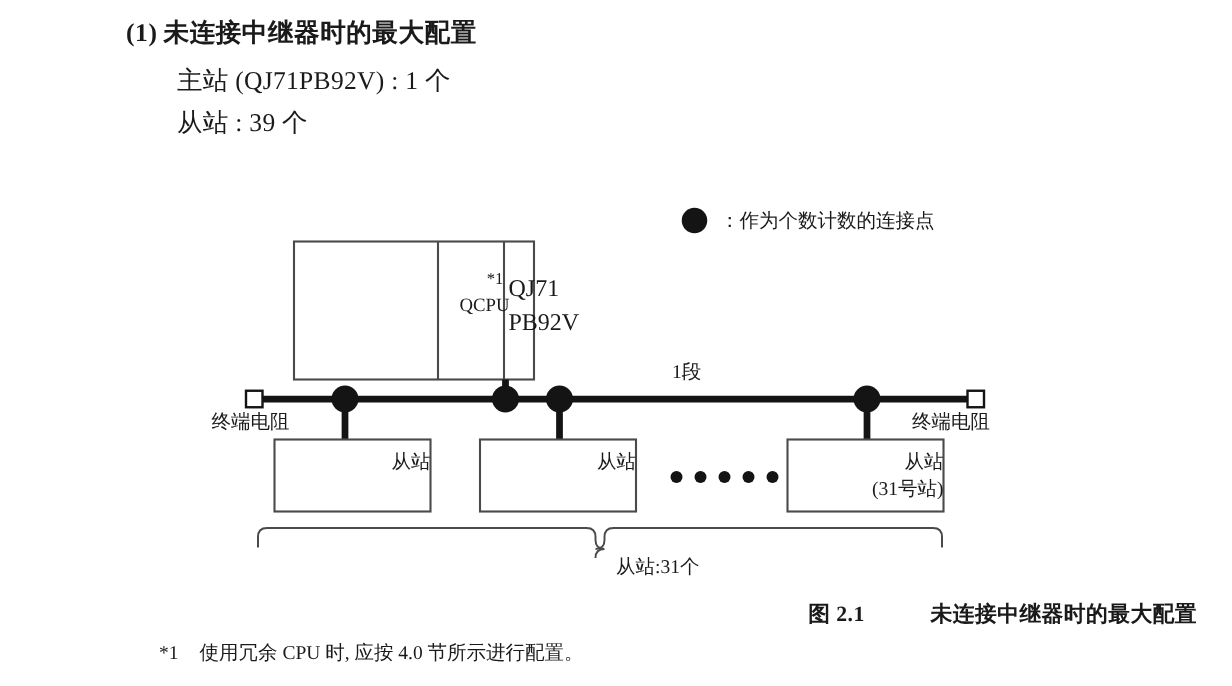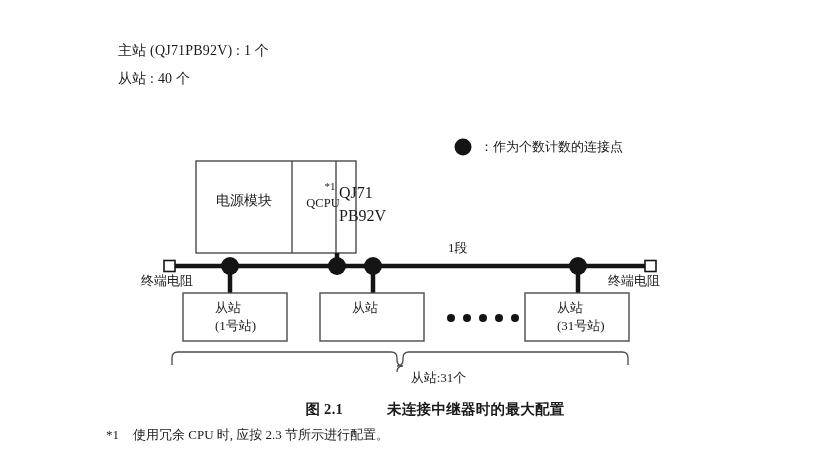--- a/index.html
+++ b/index.html
@@ -29,21 +29,21 @@
     top: 10px;
     font-size: 17px;
     font-weight: bold;
     letter-spacing: 0.4px;
     white-space: nowrap;
   }
   .sec-title .num { margin-right: 4px; }
   .spec-line {
     position: absolute;
     left: 118px;
-    font-size: 14px;
+    font-size: 17px;
     white-space: nowrap;
     letter-spacing: 0.2px;
     font-family: Liberation Serif, serif;
   }
   .spec-line-1 { top: 42px; }
   .spec-line-2 { top: 70px; }
 
   
   .diagram {
     position: absolute;
@@ -91,25 +91,24 @@
   
   .seg-label { left: 448px; top: 240px; font-size: 13px; text-align: center; }
 
   
   .term-left  { left: 141px; top: 273px; font-size: 13px; }
   .term-right { left: 608px; top: 273px; font-size: 13px; }
 
   
   .slave-label {
     position: absolute;
-    text-align: left;
+    text-align: right;
     font-size: 13px;
     line-height: 1.35;
     white-space: nowrap;
-    margin-left: 32px;
   }
   .slave-1  { left: 183px; top: 299px; width: 104px; }
   .slave-2  { left: 320px; top: 299px; width: 104px; }
   .slave-31 { left: 525px; top: 299px; width: 104px; }
 
   
   .brace-label {
     left: 0; top: 370px;
     width: 821px;
     text-align: center;
@@ -117,21 +116,21 @@
     margin-left: 39px;
   }
   .brace-label span { margin-left: -22px; display: inline-block; }
 
   
   .fig-caption {
     position: absolute;
     left: 0;
     top: 400px;
     width: 798px;
-    text-align: center;
+    text-align: right;
     font-size: 14.5px;
     font-weight: bold;
     letter-spacing: 0.3px;
   }
   .fig-caption span { margin-left: 36px; display: inline-block; }
 
   
   .footnote {
     position: absolute;
     left: 106px;
@@ -139,23 +138,26 @@
     font-size: 13px;
     white-space: nowrap;
   }
   .footnote .fn-mark { margin-right: 14px; }
 </style>
 </head>
 <body>
 
 <div class="page">
 
+  <div class="sec-title">
+    <span class="num">(1)</span><span>未连接中继器时的最大配置</span>
+  </div>
 
   <div class="spec-line spec-line-1">主站 (QJ71PB92V) : 1 个</div>
-  <div class="spec-line spec-line-2">从站 : 40 个</div>
+  <div class="spec-line spec-line-2">从站 : 39 个</div>
 
   <div class="diagram">
     <svg width="821" height="457" viewBox="0 0 821 457" xmlns="http://www.w3.org/2000/svg">
 
       <rect x="196" y="161" width="160" height="92" fill="#ffffff" stroke="#4a4a4a" stroke-width="1.4"></rect>
 
       <line x1="292" y1="161" x2="292" y2="253" stroke="#4a4a4a" stroke-width="1.4"></line>
       <line x1="336" y1="161" x2="336" y2="253" stroke="#4a4a4a" stroke-width="1.4"></line>
 
       <line x1="337" y1="253" x2="337" y2="266" stroke="#141414" stroke-width="4.5"></line>
@@ -187,48 +189,46 @@
         <circle cx="499" cy="318" r="4"></circle>
         <circle cx="515" cy="318" r="4"></circle>
       </g>
 
       <path d="M172,365 L172,358 Q172,352 178,352 L391,352 Q397,352 397,358 L397,360 Q397,366 403,366 Q397,366 397,372" fill="none" stroke="#4a4a4a" stroke-width="1.3" transform="translate(0,0)"></path>
       <path d="M628,365 L628,358 Q628,352 622,352 L409,352 Q403,352 403,358 L403,360 Q403,366 397,366" fill="none" stroke="#4a4a4a" stroke-width="1.3"></path>
     </svg>
   </div>
 
 
-  <div class="mod-label mod-power">电源模块</div>
   <div class="mod-label mod-cpu">QCPU</div>
   <div class="mod-label mod-star">*1</div>
   <div class="mod-label mod-pb">
     <div>QJ71</div>
     <div>PB92V</div>
   </div>
 
   <div class="lbl legend-text"><span>：</span><span>作为个数计数的连接点</span></div>
 
   <div class="lbl seg-label">1段</div>
 
   <div class="lbl term-left">终端电阻</div>
   <div class="lbl term-right">终端电阻</div>
 
   <div class="slave-label slave-1">
     <div>从站</div>
-    <div>(1号站)</div>
   </div>
   <div class="slave-label slave-2">
     <div>从站</div>
   </div>
   <div class="slave-label slave-31">
     <div>从站</div>
     <div>(31号站)</div>
   </div>
 
   <div class="lbl brace-label"><span>从站:31个</span></div>
 
   <div class="fig-caption"><span><span>图 2.1</span>&nbsp;&nbsp;<span>未连接中继器时的最大配置</span></span></div>
 
   <div class="footnote">
-    <span class="fn-mark">*1</span><span>使用冗余 CPU 时, 应按 2.3 节所示进行配置。</span>
+    <span class="fn-mark">*1</span><span>使用冗余 CPU 时, 应按 4.0 节所示进行配置。</span>
   </div>
 
 </div>
 
 </body></html>

